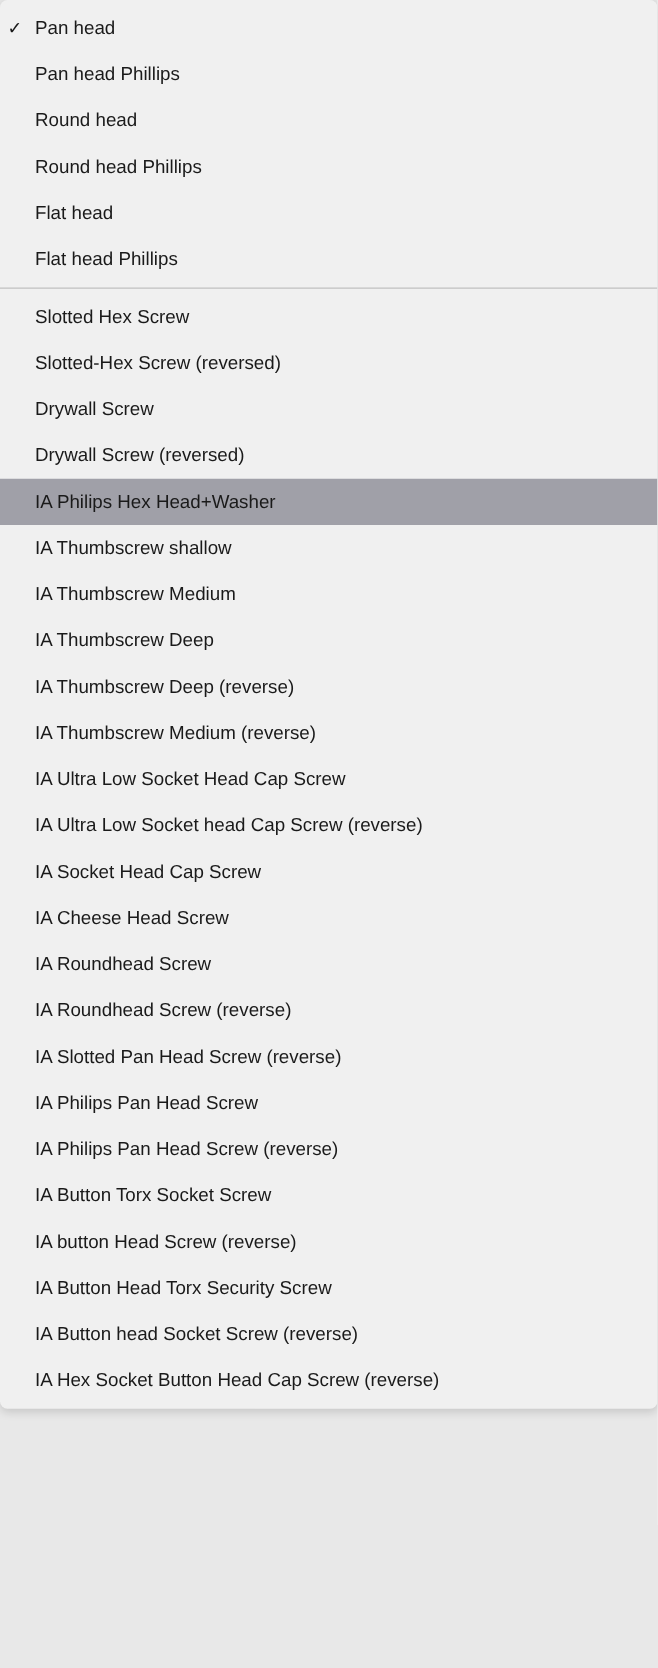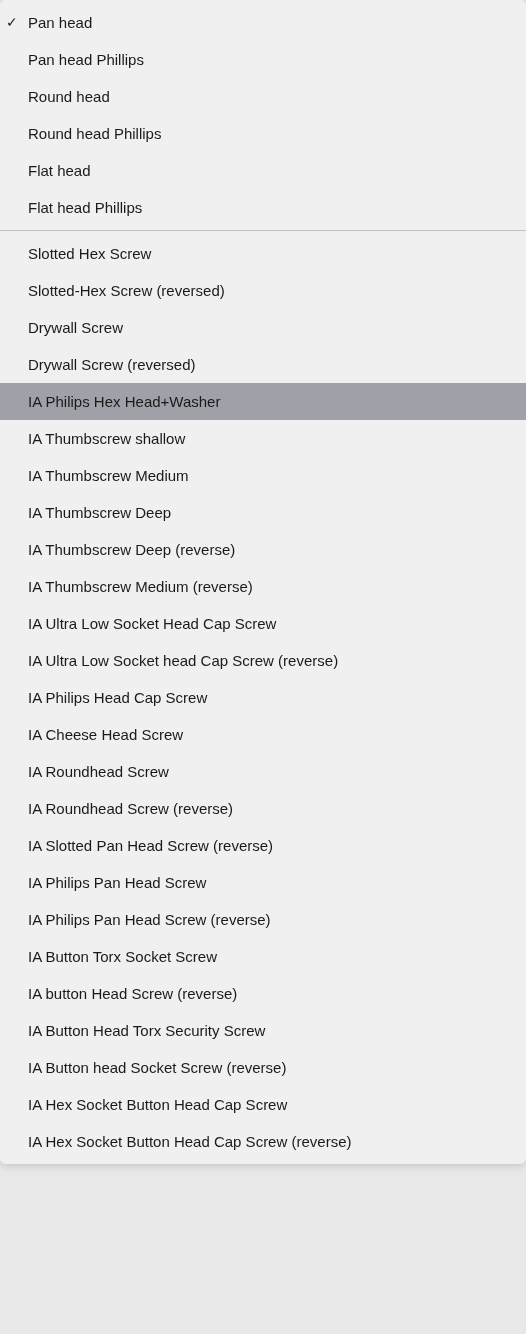--- a/index.html
+++ b/index.html
@@ -121,21 +121,21 @@
     <div class="list-item">
       <span>IA Thumbscrew Medium (reverse)</span>
     </div>
     <div class="list-item">
       <span>IA Ultra Low Socket Head Cap Screw</span>
     </div>
     <div class="list-item">
       <span>IA Ultra Low Socket head Cap Screw (reverse)</span>
     </div>
     <div class="list-item">
-      <span>IA Philips Head Cap Screw</span>
+      <span>IA Socket Head Cap Screw</span>
     </div>
     <div class="list-item">
       <span>IA Cheese Head Screw</span>
     </div>
     <div class="list-item">
       <span>IA Roundhead Screw</span>
     </div>
     <div class="list-item">
       <span>IA Roundhead Screw (reverse)</span>
     </div>
@@ -154,18 +154,15 @@
     <div class="list-item">
       <span>IA button Head Screw (reverse)</span>
     </div>
     <div class="list-item">
       <span>IA Button Head Torx Security Screw</span>
     </div>
     <div class="list-item">
       <span>IA Button head Socket Screw (reverse)</span>
     </div>
     <div class="list-item">
-      <span>IA Hex Socket Button Head Cap Screw</span>
-    </div>
-    <div class="list-item">
       <span>IA Hex Socket Button Head Cap Screw (reverse)</span>
     </div>
   </div>
 
 </body></html>

